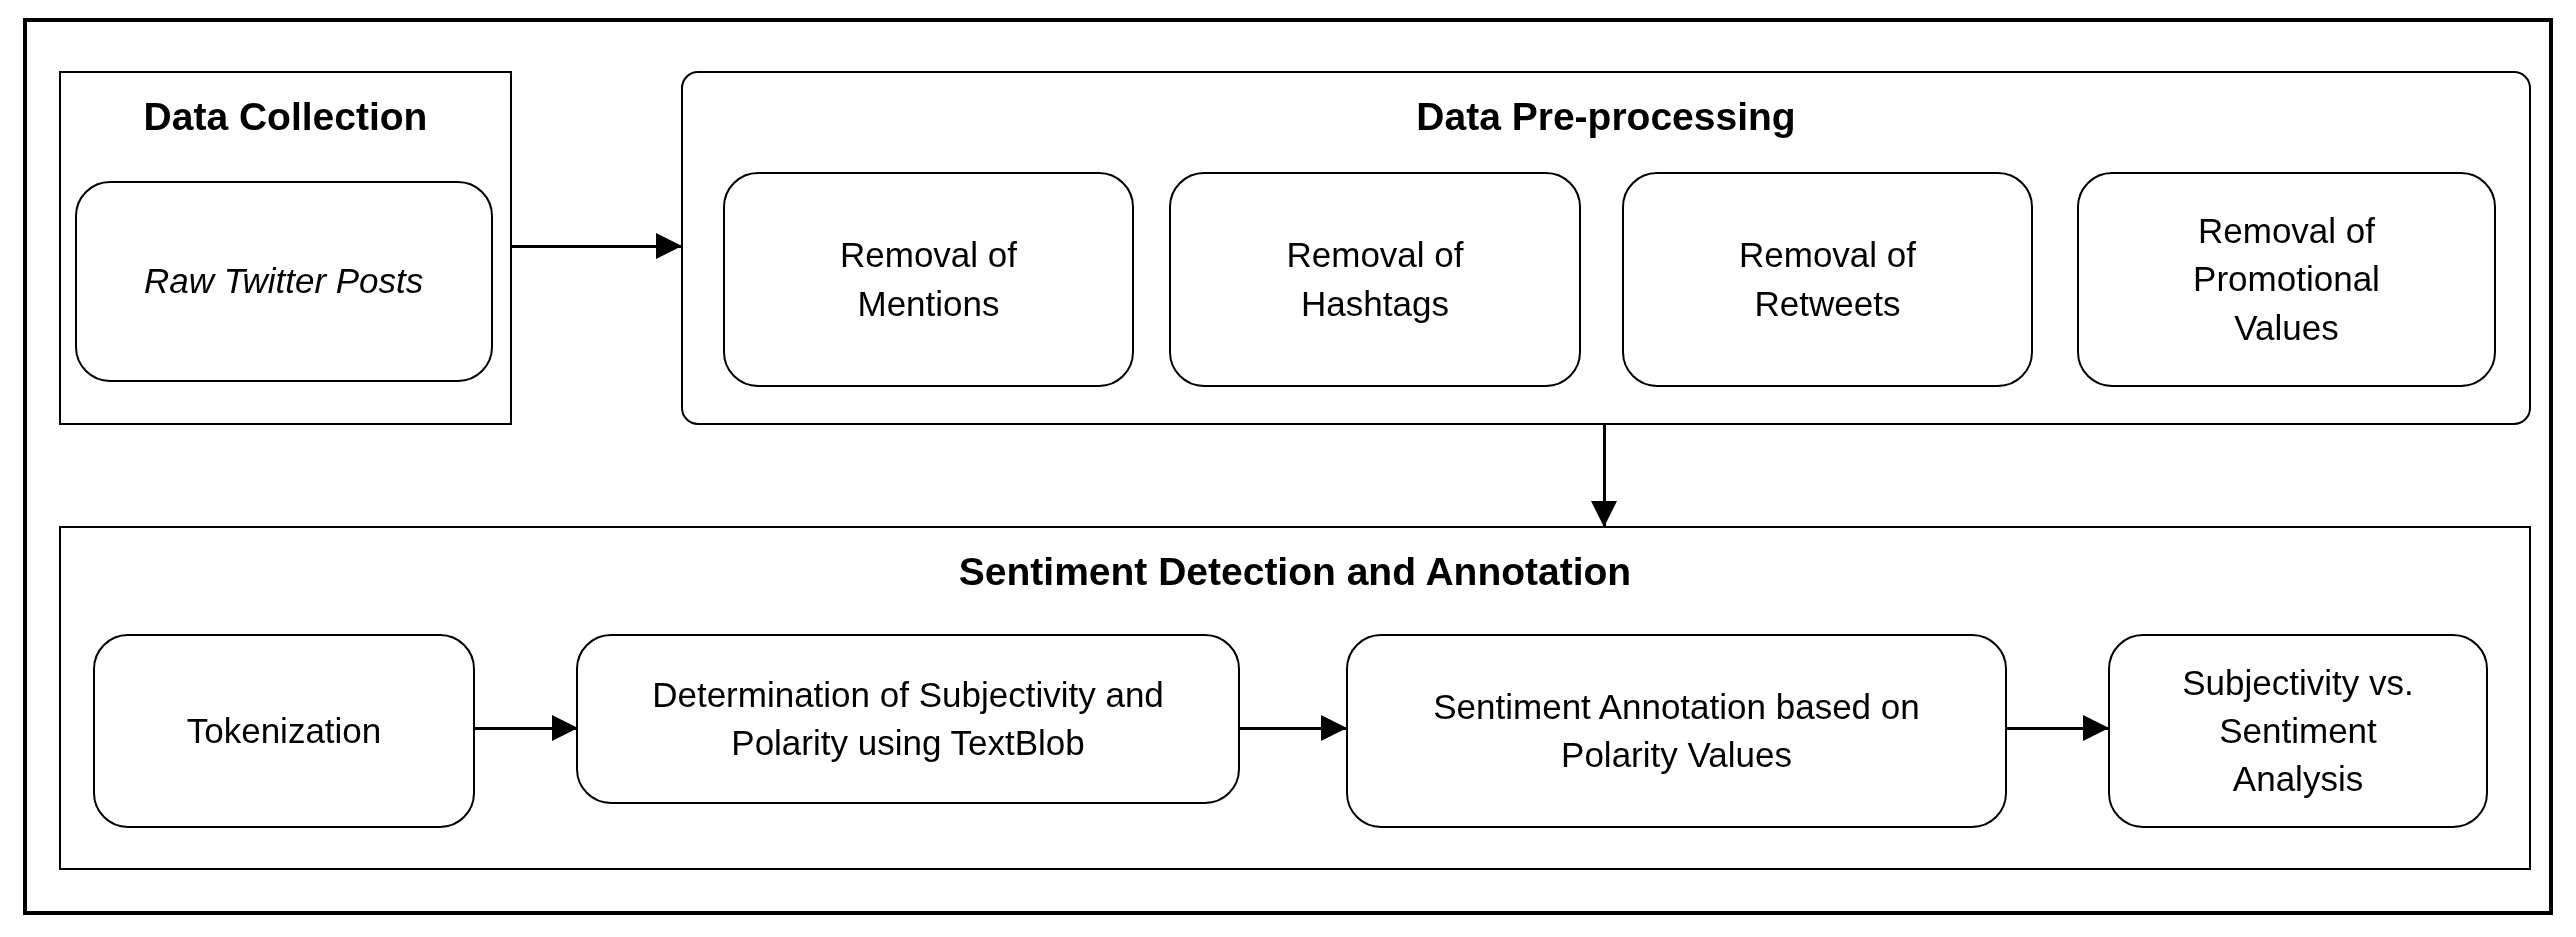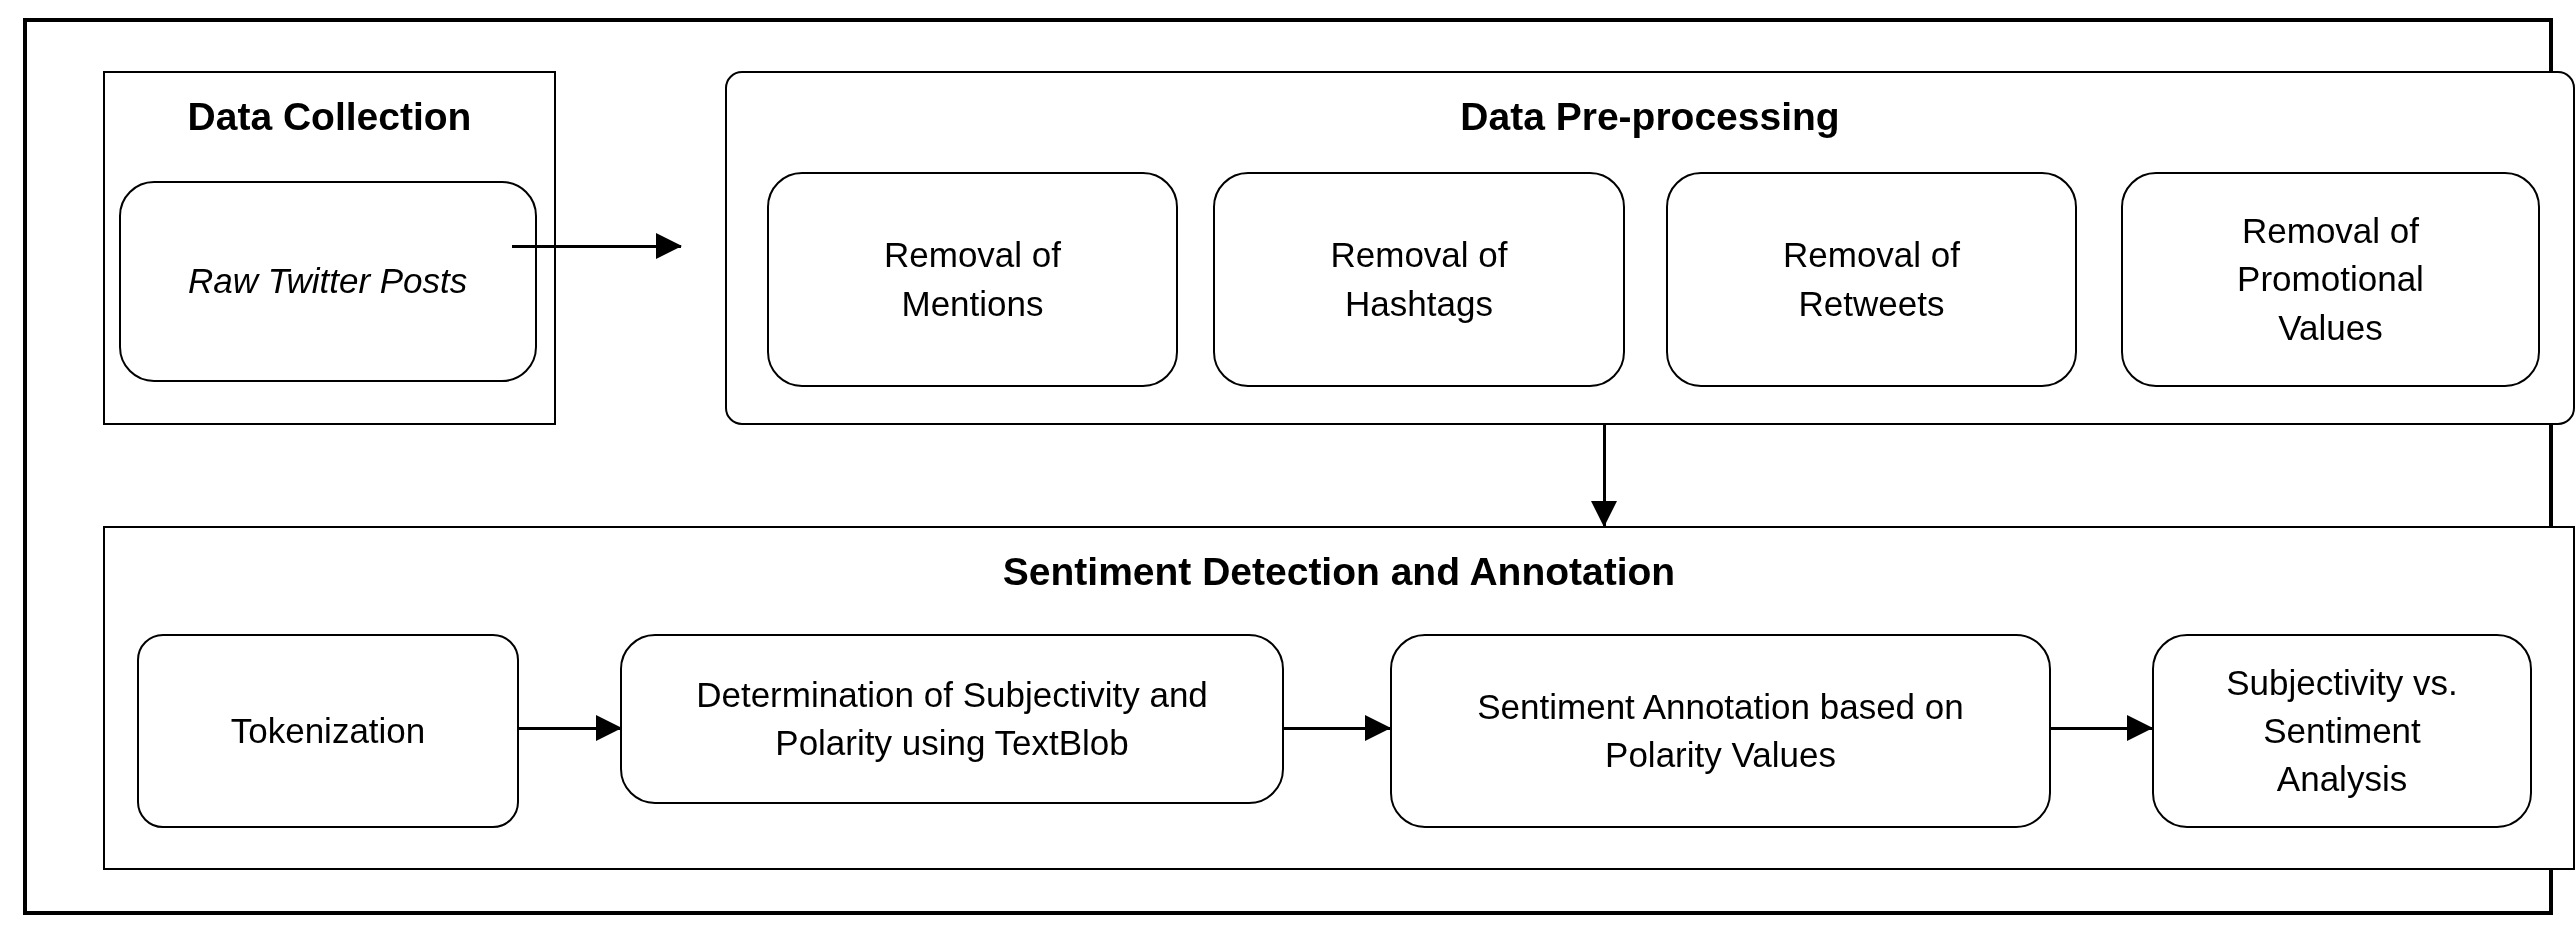--- a/index.html
+++ b/index.html
@@ -17,21 +17,20 @@
     position: absolute; left: 23px; top: 18.4px;
     width: 2530px; height: 897px;
     border: 4.8px solid #000;
     background: #ffffff;
   }
 
   .container {
     position: absolute;
     border: 2.9px solid #000;
     background: #ffffff;
-    margin-left: 44px;
   }
   .container-title {
     margin-top: 23px;
     width: 100%;
     text-align: center;
     font-weight: bold;
     font-size: 39px;
     line-height: 1.1;
   }
 
@@ -77,21 +76,21 @@
 
   
   .sec-pp { left: 681px; top: 71px; width: 1850px; height: 354px; border-radius: 17px; }
   .node-mentions    { left: 40px;   top: 99px; width: 411px; height: 215px; }
   .node-hashtags    { left: 486px;  top: 99px; width: 412px; height: 215px; }
   .node-retweets    { left: 939px;  top: 99px; width: 411px; height: 215px; }
   .node-promotional { left: 1394px; top: 99px; width: 419px; height: 215px; }
 
   
   .sec-sent { left: 59px; top: 526px; width: 2472px; height: 344px; }
-  .node-tokenization  { left: 32px;   top: 106px; width: 382px; height: 194px; border-radius: 26px; }
+  .node-tokenization  { left: 32px;   top: 106px; width: 382px; height: 194px; }
   .node-determination { left: 515px;  top: 106px; width: 664px; height: 170px; }
   .node-annotation    { left: 1285px; top: 106px; width: 661px; height: 194px; }
   .node-analysis      { left: 2047px; top: 106px; width: 380px; height: 194px; }
 
   
   .arrow-dc-pp   { left: 512px;  top: 245px; width: 169px; }
   .arrow-pp-sent { left: 1603px; top: 424px; height: 102px; }
   .arrow-tok-det { left: 414px;  top: 199px; width: 102px; }
   .arrow-det-ann { left: 1179px; top: 199px; width: 106px; }
   .arrow-ann-ana { left: 1945px; top: 199px; width: 102px; }

